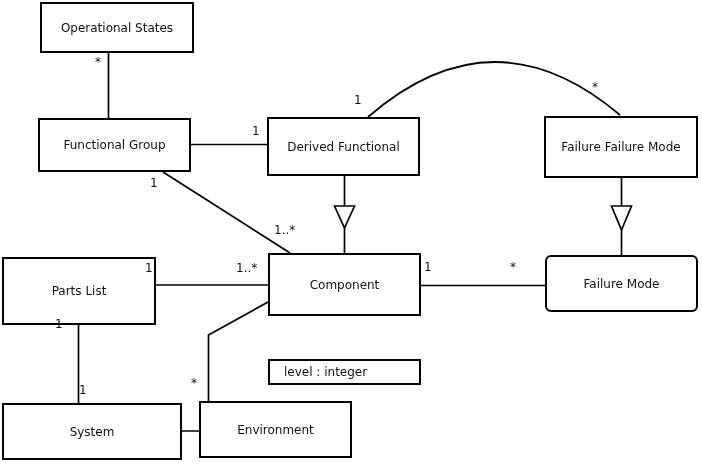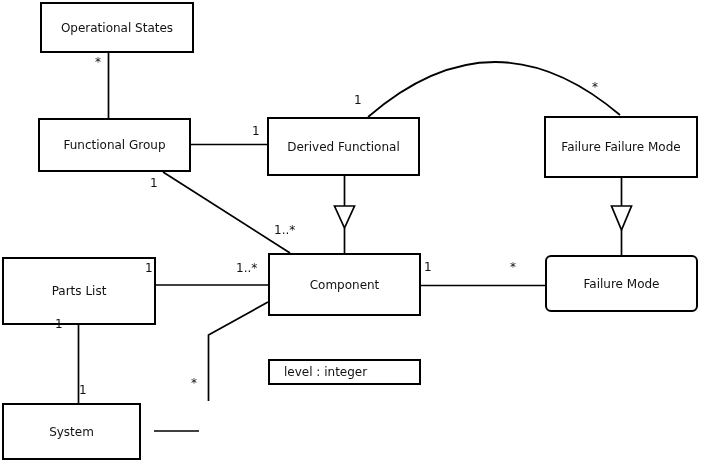--- a/index.html
+++ b/index.html
@@ -98,24 +98,27 @@
     <span>Component</span>
   </div>
   <div class="uml-box attr" style="left:268px; top:319px; width:153px; height:26px;margin-top:40px;">
     <span>level : integer</span>
   </div>
 
   <div class="uml-box" style="left:545px; top:255px; width:153px; height:57px;border-radius:6px;">
     <span>Failure Mode</span>
   </div>
 
-  <div class="uml-box" style="left:2px; top:403px; width:139px; height:57px;">
+  <div class="uml-box" style="left:2px; top:403px; width:180px; height:57px;">
     <span>System</span>
   </div>
 
+  <div class="uml-box" style="left:199px; top:401px; width:153px; height:57px;">
+    <span>Environment</span>
+  </div>
 
   <div class="mult" style="left:95px; top:55px;">*</div>
   <div class="mult" style="left:252px; top:124px;">1</div>
   <div class="mult" style="left:150px; top:176px;">1</div>
   <div class="mult" style="left:274px; top:223px;">1..*</div>
   <div class="mult" style="left:354px; top:93px;">1</div>
   <div class="mult" style="left:592px; top:80px;">*</div>
   <div class="mult" style="left:145px; top:261px;">1</div>
   <div class="mult" style="left:236px; top:261px;">1..*</div>
   <div class="mult" style="left:424px; top:260px;">1</div>

